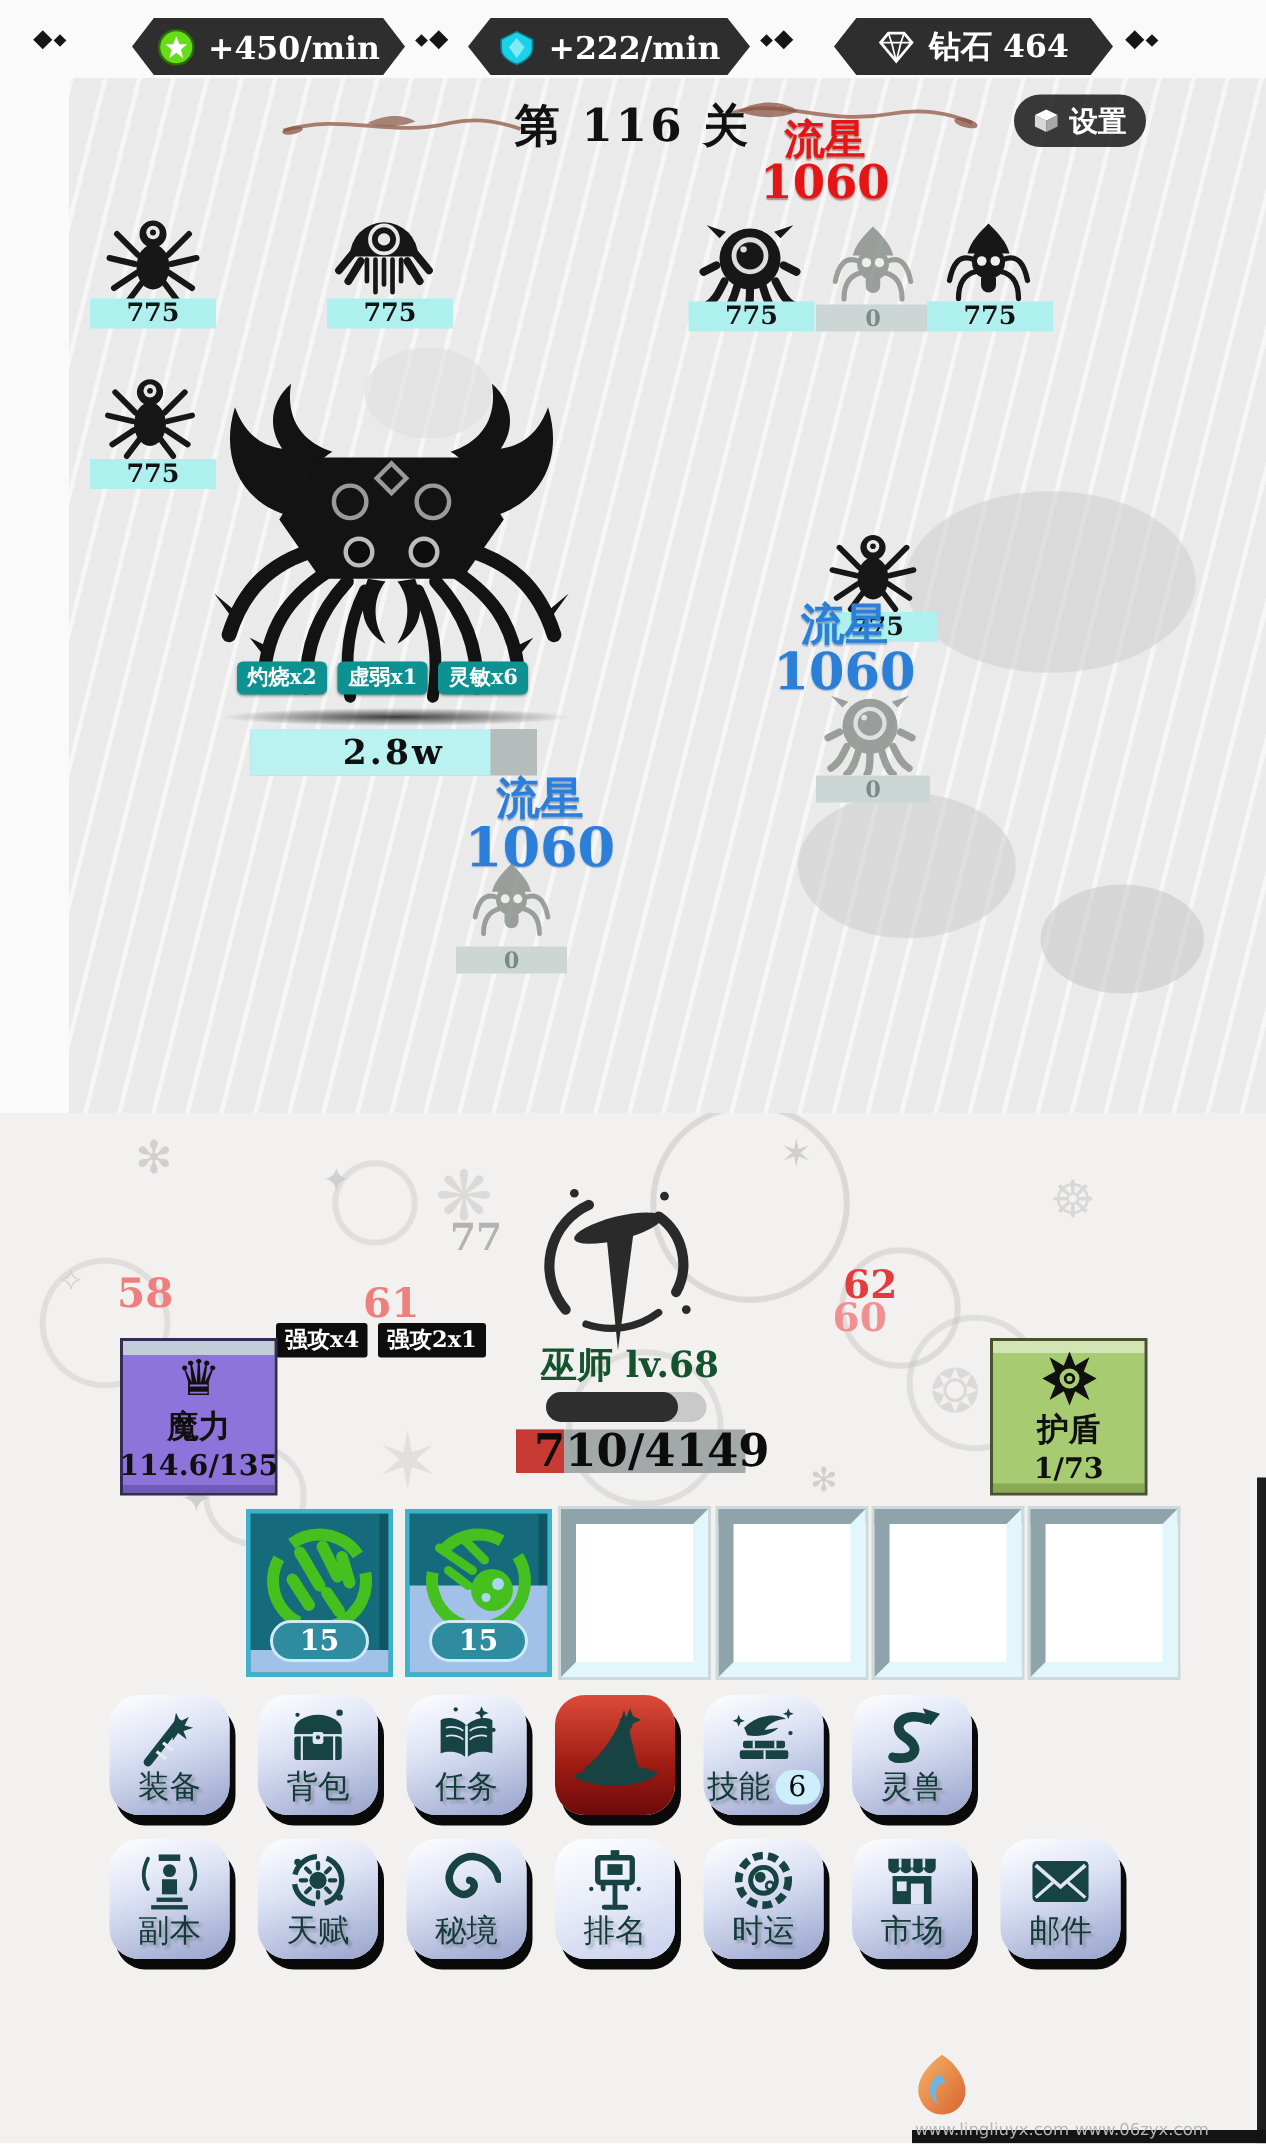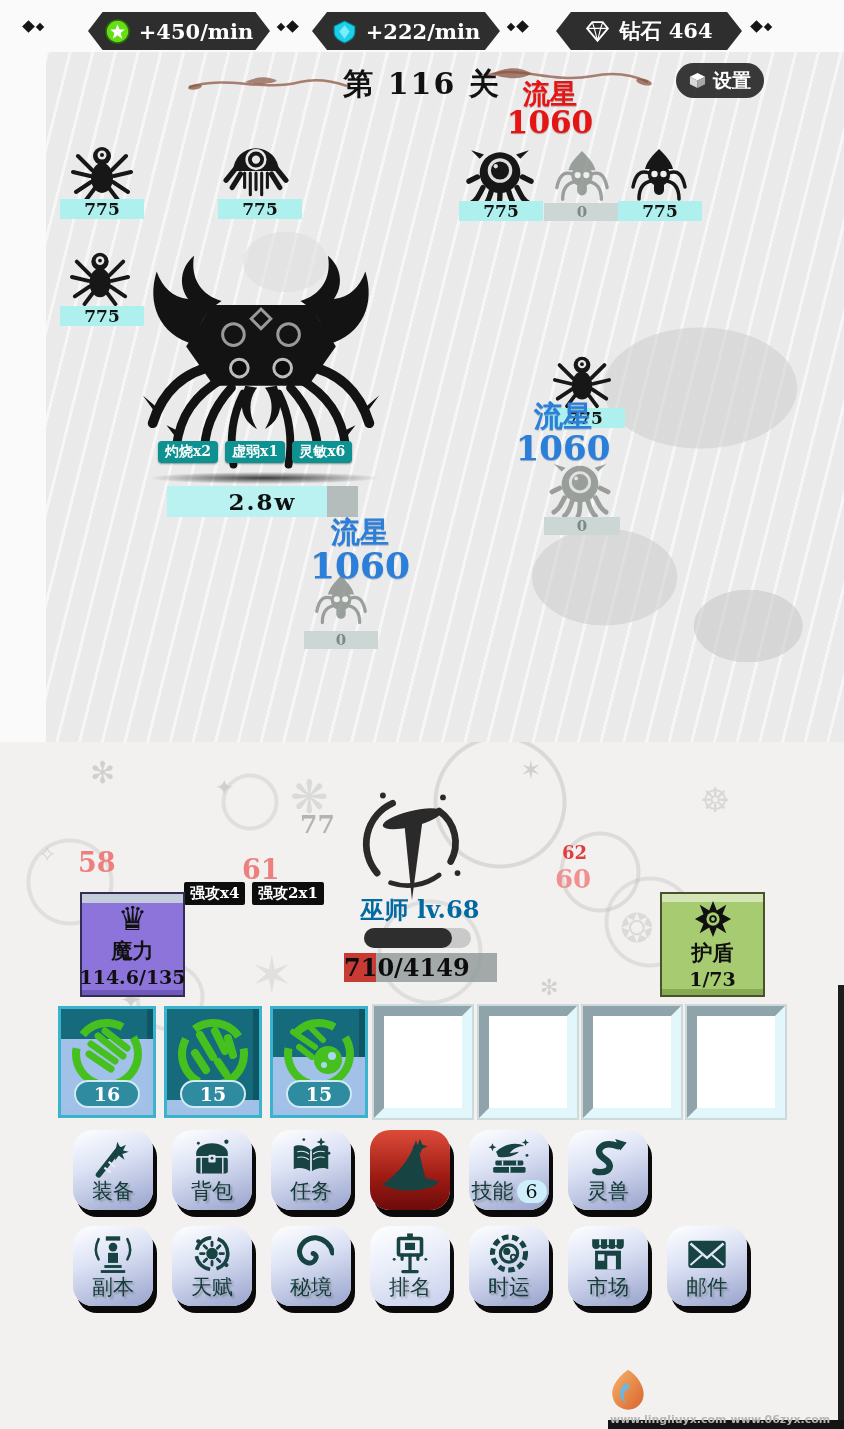--- a/index.html
+++ b/index.html
@@ -80,28 +80,28 @@
   .card .cvalue{font-size:19px;}
   .card.mana{left:80px;top:892px;border:2px solid #332d55;
     background:linear-gradient(180deg,#c3cdd9 0 9%,#8d74da 9%);
     box-shadow:inset 0 -5px 0 rgba(60,40,120,.35);}
   .card.shield{left:660px;top:892px;border:2px solid #49532b;
     background:linear-gradient(180deg,#d3e5b4 0 8%,#a6cb70 8%);
     box-shadow:inset 0 -6px 0 rgba(100,130,50,.45);}
   .pbuff{position:absolute;background:#0d0d0d;color:#fff;font-size:15px;font-weight:bold;
     padding:2px 6px;border-radius:2px;z-index:9;}
   .wizname{position:absolute;left:330px;top:894px;width:180px;text-align:center;
-    font-size:24px;font-weight:bold;color:#0369a1;z-index:9;}
+    font-size:24px;font-weight:bold;color:#14532d;z-index:9;}
   .castbar{position:absolute;left:364px;top:928px;width:107px;height:20px;background:#c9c9c9;
     border-radius:10px;z-index:9;}
   .castbar .fill{position:absolute;left:0;top:0;bottom:0;width:82%;background:#2e2e2e;border-radius:10px;}
   .hpbar{position:absolute;left:344px;top:953px;width:153px;height:29px;background:rgba(150,158,158,.88);z-index:9;}
   .hpbar .fill{position:absolute;left:0;top:0;bottom:0;width:21%;background:#c83a34;}
-  .hpbar .txt{position:absolute;inset:0;text-align:left;font-size:24px;font-weight:bold;
-    line-height:29px;color:#0c0c0c;}
+  .hpbar .txt{position:absolute;inset:0;text-align:left;font-size:30px;font-weight:bold;
+    line-height:29px;color:#0c0c0c;margin-left:12px;}
 
   
   .slot{position:absolute;top:1006px;width:98px;height:112px;z-index:10;}
   .slot.filled{background:#156b7c;border:3px solid #3ab4cd;box-sizing:border-box;
     box-shadow:inset -6px -6px 0 rgba(8,55,66,.4);}
   .slot .overlay{position:absolute;left:0;right:0;bottom:0;background:#a9c6ee;opacity:.95;}
   .slot .sicon{position:absolute;left:50%;top:44%;transform:translate(-50%,-50%);color:#46c01e;z-index:2;}
   .slot .pill{position:absolute;left:50%;bottom:7px;transform:translateX(-50%);width:62px;height:24px;
     background:#2f8ba0;border:2px solid #cfeaf2;border-radius:14px;color:#fff;font-size:19px;
     font-weight:bold;text-align:center;line-height:24px;z-index:3;}
@@ -120,21 +120,21 @@
     display:flex;align-items:center;justify-content:center;gap:3px;}
   .mbadge{display:inline-block;min-width:30px;height:23px;background:#cdeefb;border-radius:12px;
     font-size:19px;line-height:23px;color:#0c0c0c;text-shadow:none;}
 
   
   .wm{position:absolute;left:606px;top:1368px;width:238px;z-index:20;}
   .wm .row1{display:flex;align-items:center;gap:4px;}
   .wm .name{font-size:30px;font-weight:bold;color:#a3a3a3;letter-spacing:1px;
     font-family:"DejaVu Sans",sans-serif;}
   .wm .urls{margin-top:1px;display:flex;gap:4px;font-family:"DejaVu Sans",sans-serif;
-    font-size:11px;font-weight:bold;color:#b6b6b6;padding-left:4px;}
+    font-size:11px;font-weight:normal;color:#b6b6b6;padding-left:4px;}
 </style>
 </head>
 <body>
 
 <svg width="0" height="0" style="position:absolute">
   <defs>
     <linearGradient id="gFlame" x1="0" y1="0" x2="1" y2="1">
       <stop offset="0" stop-color="#f5b469"></stop>
         <stop offset="1" stop-color="#d9632e"></stop>
     </linearGradient>
@@ -539,21 +539,21 @@
   <div class="bar dead" style="left:304px;top:631px;width:74px;height:18px;"><span>0</span></div>
 
   <div class="floatnum" style="left:300px;top:810px;color:#b3b3b3;font-size:25px;">77</div>
   <div class="abs" style="left:348px;top:780px;">
     <svg width="126" height="126">
         <use href="#i-staff"></use>
       </svg>
   </div>
   <div class="floatnum" style="left:78px;top:847px;color:#ee7f7f;font-size:27px;">58</div>
   <div class="floatnum" style="left:242px;top:854px;color:#ee7f7f;font-size:27px;">61</div>
-  <div class="floatnum" style="left:562px;top:842px;color:#e23d3d;font-size:18px;">62</div>
+  <div class="floatnum" style="left:562px;top:842px;color:#e23d3d;font-size:26px;">62</div>
   <div class="floatnum" style="left:555px;top:864px;color:#f09090;font-size:26px;">60</div>
 
   <div class="pbuff" style="left:184px;top:882px;">强攻x4</div>
   <div class="pbuff" style="left:252px;top:882px;">强攻2x1</div>
 
   <div class="card mana">
     <span class="cicon">♛</span>
     <span class="clabel">魔力</span>
     <span class="cvalue">114.6/135</span>
   </div>
@@ -568,27 +568,20 @@
   </div>
 
   <div class="card shield">
     <svg width="38" height="38">
         <use href="#i-shield"></use>
       </svg>
     <span class="clabel">护盾</span>
     <span class="cvalue">1/73</span>
   </div>
 
-  <div class="slot filled" style="left:58px;">
-    <div class="overlay" style="top:28%;"></div>
-    <span class="sicon"><svg width="80" height="80">
-          <use href="#i-claw"></use>
-        </svg></span>
-    <div class="pill">16</div>
-  </div>
   <div class="slot filled" style="left:164px;">
     <div class="overlay" style="top:86%;"></div>
     <span class="sicon"><svg width="80" height="80">
           <use href="#i-darts"></use>
         </svg></span>
     <div class="pill">15</div>
   </div>
   <div class="slot filled" style="left:270px;">
     <div class="overlay" style="top:45%;"></div>
     <span class="sicon"><svg width="80" height="80">

